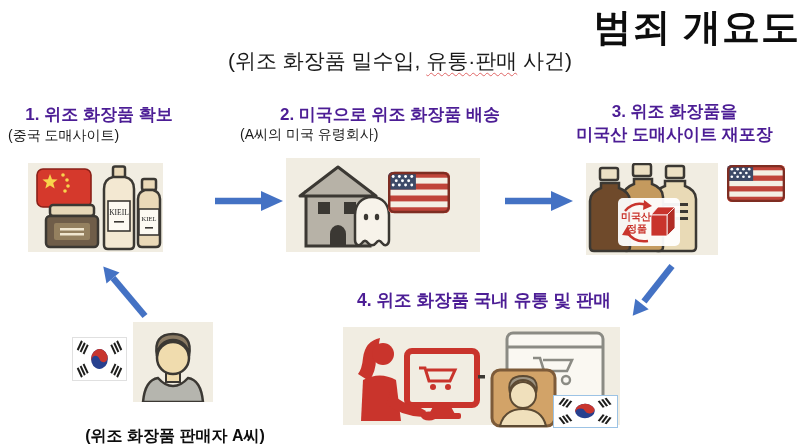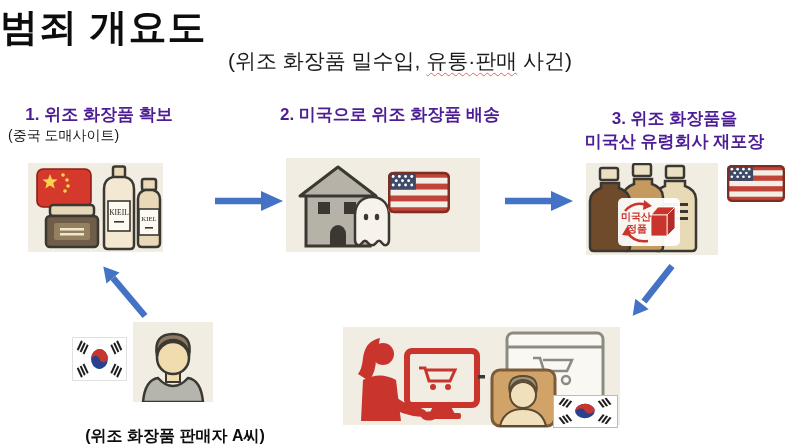--- a/index.html
+++ b/index.html
@@ -4,21 +4,21 @@
 <style>
   * { margin:0; padding:0; box-sizing:border-box; }
   html,body { background:#ffffff; }
   body { font-family:"Liberation Sans","DejaVu Sans",sans-serif; }
   #stage {
     position:relative; width:800px; height:445px; background:#ffffff;
     overflow:hidden;
   }
   .abs { position:absolute; }
   .title {
-    left:0; right:0; top:2px; text-align:left;
+    left:0; right:0; top:2px; text-align:right;
     font-size:38px; font-weight:700; color:#0d0d0d; letter-spacing:1px;
   }
   .subtitle {
     left:0; right:0; top:47px; text-align:center;
     font-size:21px; color:#1a1a1a;
   }
   .wavy { text-decoration:underline wavy #e06666 1px; text-underline-offset:4px; }
   .step-label { font-weight:700; font-size:17px; color:#4c1d95; text-align:center; line-height:23px; }
   .step-sub { font-size:14px; color:#1a1a1a; text-align:left; }
   .panel { background:#f1ede2; }
@@ -72,20 +72,21 @@
       <rect x="11" y="50" width="8" height="1.6" fill="#3b3833"></rect>
     </svg>
   </div>
 
   <svg class="abs" style="left:213px; top:186px;" width="72" height="30" viewBox="0 0 72 30">
     <path d="M2,15 H50" stroke="#4472C4" stroke-width="6.5"></path>
     <polygon points="48,5 70,15 48,25" fill="#4472C4"></polygon>
   </svg>
 
   <div class="abs step-label" style="left:240px; top:103px; width:300px;">2. 미국으로 위조 화장품 배송</div>
+  <div class="abs step-sub" style="left:240px; top:126px; width:300px;">(A씨의 미국 유령회사)</div>
 
   <div class="abs panel" style="left:286px; top:158px; width:194px; height:94px;">
     <svg class="abs" style="left:12px; top:6px;" width="80" height="84" viewBox="0 0 80 84">
       <rect x="8" y="28" width="64" height="54" fill="#b7b2a7" stroke="#3b3833" stroke-width="3"></rect>
       <polygon points="2,32 40,3 78,32" fill="#b7b2a7" stroke="#3b3833" stroke-width="3" stroke-linejoin="round"></polygon>
       <rect x="20" y="38" width="12" height="12" fill="#3b3833"></rect>
       <rect x="46" y="38" width="12" height="12" fill="#3b3833"></rect>
       <path d="M32,82 v-12 a8,9 0 0 1 16,0 v12 z" fill="#3b3833"></path>
     </svg>
     <svg class="abs" style="left:64px; top:36px;" width="44" height="56" viewBox="0 0 44 56">
@@ -120,23 +121,23 @@
       </g>
       <rect x="1.2" y="1.2" width="57.6" height="37.6" rx="5" fill="none" stroke="#7e2d22" stroke-width="2.4"></rect>
     </svg>
   </div>
 
   <svg class="abs" style="left:503px; top:186px;" width="72" height="30" viewBox="0 0 72 30">
     <path d="M2,15 H50" stroke="#4472C4" stroke-width="6.5"></path>
     <polygon points="48,5 70,15 48,25" fill="#4472C4"></polygon>
   </svg>
 
-  <div class="abs step-label" style="left:572px; top:100px; width:205px;margin-top:7px;">
+  <div class="abs step-label" style="left:572px; top:100px; width:205px;">
     <div>3. 위조 화장품을</div>
-    <div>미국산 유령회사 재포장</div>
+    <div>미국산 도매사이트 재포장</div>
   </div>
 
   <div class="abs panel" style="left:586px; top:163px; width:132px; height:92px;">
     <svg class="abs" style="left:0; top:0;" width="132" height="92" viewBox="0 0 132 92">
 
       <rect x="80" y="3" width="18" height="12" rx="2" fill="#ece0c4" stroke="#3b3833" stroke-width="2.5"></rect>
       <path d="M68,36 q0,-9 11,-13 v-5 h20 v5 q11,4 11,13 V84 q0,4 -4,4 h-34 q-4,0 -4,-4 Z" fill="#e9dab6" stroke="#3b3833" stroke-width="2.5"></path>
       <rect x="78" y="40" width="24" height="3" fill="#3b3833"></rect>
       <rect x="78" y="47" width="24" height="3" fill="#3b3833"></rect>
       <rect x="78" y="54" width="24" height="3" fill="#3b3833"></rect>
@@ -189,20 +190,21 @@
         <circle cx="23" cy="12.7" r="1.4" fill="#fff"></circle>
     </g>
     <rect x="1.2" y="1.2" width="57.6" height="37.6" rx="5" fill="none" stroke="#7e2d22" stroke-width="2.4"></rect>
   </svg>
 
   <svg class="abs" style="left:608px; top:258px;" width="80" height="76" viewBox="0 0 80 76">
     <path d="M64,8 L36,43.5" stroke="#4472C4" stroke-width="6.5"></path>
     <polygon points="40.7,51.3 27.3,40.7 24.7,57.8" fill="#4472C4"></polygon>
   </svg>
 
+  <div class="abs step-label" style="left:338px; top:289px; width:292px; font-size:17.5px;">4. 위조 화장품 국내 유통 및 판매</div>
 
   <div class="abs panel" style="left:343px; top:327px; width:277px; height:98px;">
     <svg class="abs" style="left:6px; top:8px;" width="136" height="86" viewBox="0 0 136 86">
 
       <rect x="58" y="16" width="70" height="54" rx="5" fill="#f1ede2" stroke="#c9342c" stroke-width="6"></rect>
       <path d="M70,33 h6 l4,13 h21 l5,-11 h-28" stroke="#c9342c" stroke-width="3" fill="none"></path>
       <circle cx="84" cy="52" r="3" fill="#c9342c"></circle>
         <circle cx="99" cy="52" r="3" fill="#c9342c"></circle>
       <rect x="129" y="40" width="7" height="3.5" fill="#3b3833"></rect>
       <polygon points="85,70 101,70 106,79 80,79" fill="#c9342c"></polygon>

